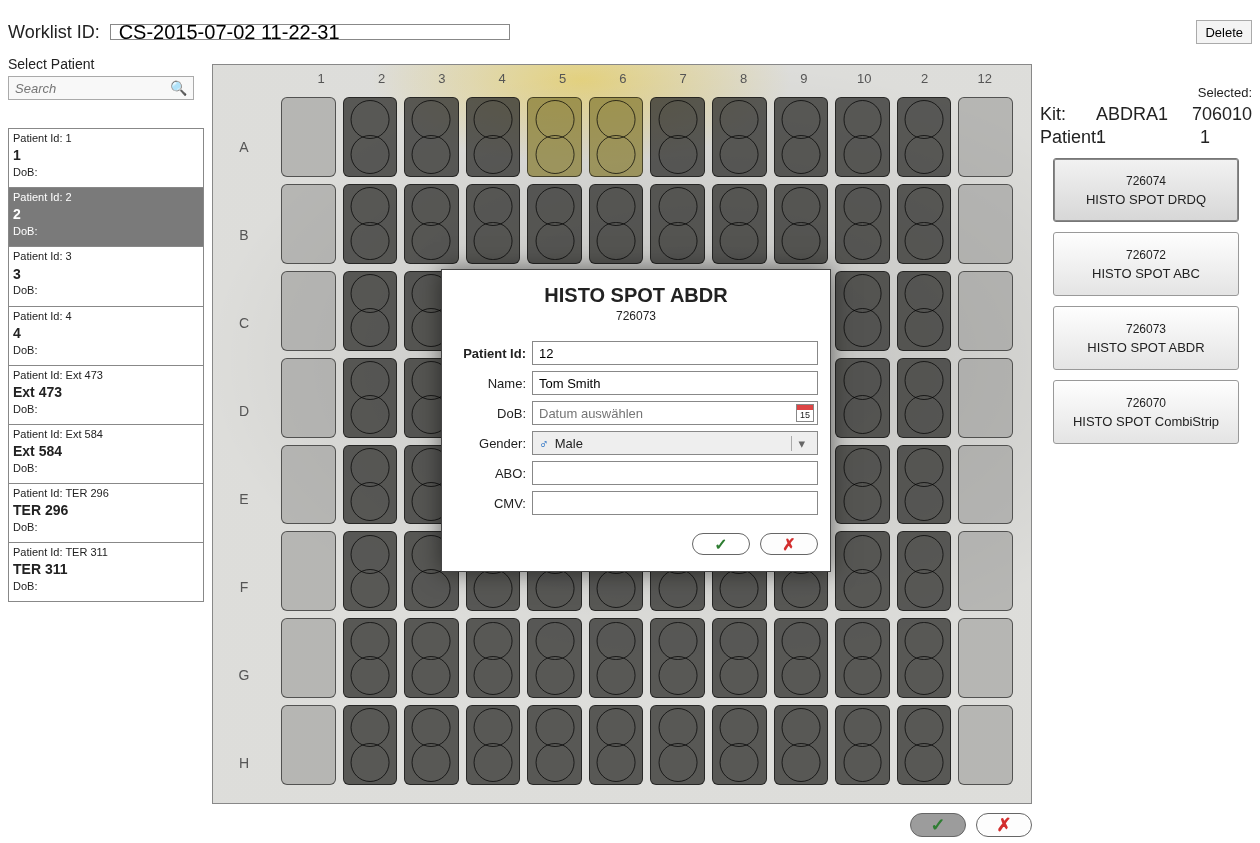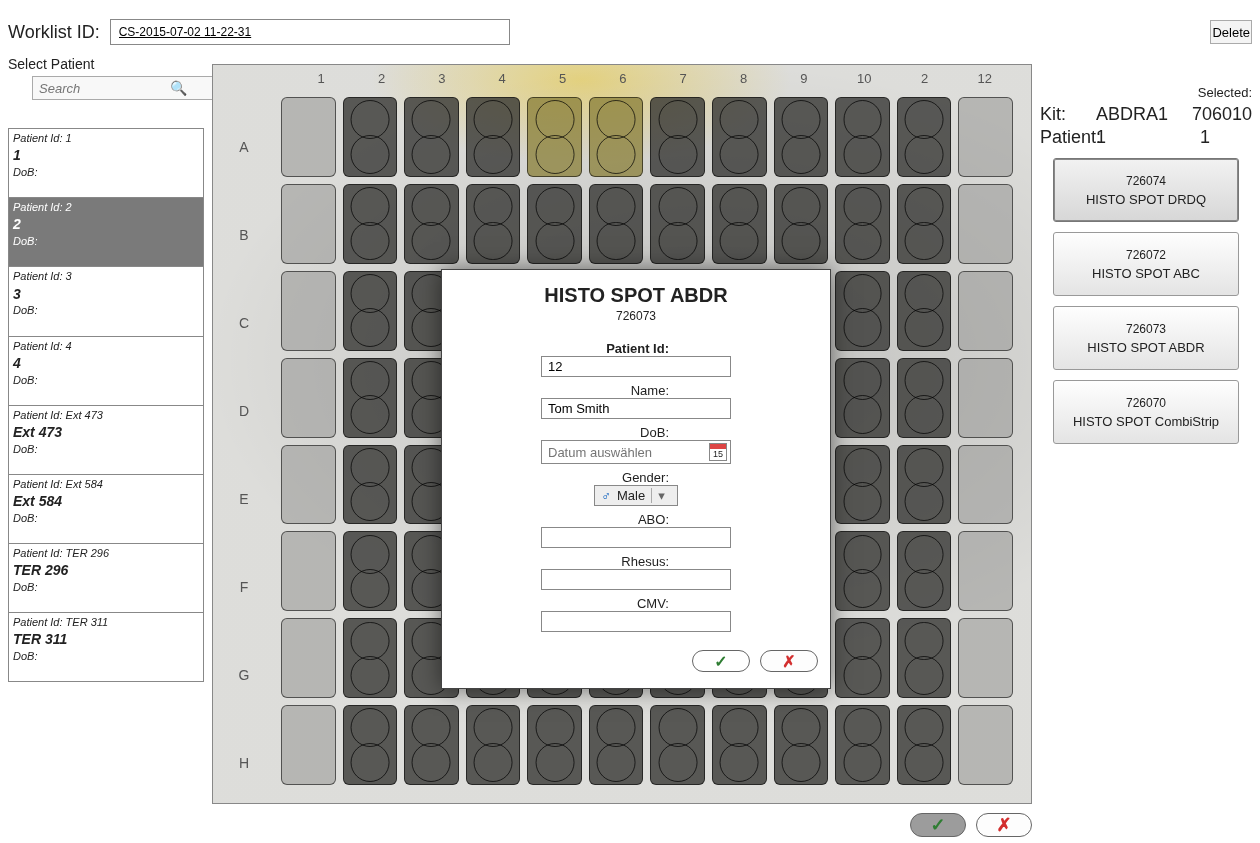--- a/index.html
+++ b/index.html
@@ -1,32 +1,32 @@
 <!DOCTYPE html>
 <html><head>
 <meta charset="utf-8">
 <style>
   * { box-sizing: border-box; font-family: "Segoe UI", Arial, sans-serif; }
   html, body { margin:0; padding:0; width:1260px; height:843px; background:#fff; color:#222; overflow:hidden; }
 
   
   .topbar { position:absolute; top:17px; left:8px; right:8px; height:30px; display:flex; align-items:center; gap:10px; }
   .topbar label { font-size:18px; font-weight:400; }
-  .worklist-input { width:400px; height:26px; border:1px solid #888; padding:2px 8px; font-size:12px;text-decoration:underline; }
-  .delete-btn { margin-left:auto; height:24px; padding:2px 1px; font-size:13px; background:#f4f4f4; border:1px solid #aaa; cursor:pointer; }
+  .worklist-input { width:400px; height:16px; border:1px solid #888; padding:2px 8px; font-size:20px; }
+  .delete-btn { margin-left:auto; height:24px; padding:2px 8px; font-size:13px; background:#f4f4f4; border:1px solid #aaa; cursor:pointer; }
 
   
   .left-col { position:absolute; top:48px; left:8px; width:194px; }
   .select-patient-label { font-size:14px; margin:8px 0 4px; display:block; }
   .search-wrap { position:relative; width:186px; }
-  .search-input { width:100%; height:24px; border:1px solid #aaa; padding:2px 24px 2px 6px; font-size:13px; font-style:italic; color:#888; background:#f8f8f8;margin-left:24px; }
+  .search-input { width:100%; height:24px; border:1px solid #aaa; padding:2px 24px 2px 6px; font-size:13px; font-style:italic; color:#888; background:#f8f8f8; }
   .search-icon { position:absolute; right:6px; top:4px; font-size:14px; color:#5a7ebc; }
 
   .patient-list { margin-top:28px; border:1px solid #888; width:196px; }
-  .patient-item { border-bottom:1px solid #888; padding:3px 4px 18px; font-size:11px; line-height:1.2; background:#fff;font-style:italic; }
+  .patient-item { border-bottom:1px solid #888; padding:3px 4px 8px; font-size:11px; line-height:1.2; background:#fff; }
   .patient-item:last-child { border-bottom:none; }
   .patient-item .pid-label { font-size:11px; }
   .patient-item .pid-main { font-size:14px; font-weight:700; margin:2px 0; }
   .patient-item .dob-label { font-size:11px; }
   .patient-item.selected { background:#7a7a7a; color:#fff; }
 
   
   .center { position:absolute; top:64px; left:212px; width:820px; height:740px; }
   .plate-bg { position:absolute; inset:0; border:1px solid #888; background:
     radial-gradient(ellipse 500px 300px at 60% 40%, rgba(0,0,0,0.18), rgba(0,0,0,0.05)),
@@ -61,21 +61,21 @@
   
   .bottom-buttons { position:absolute; right:228px; bottom:6px; display:flex; gap:10px; }
   .pill-btn { width:56px; height:24px; border-radius:12px; border:1px solid #666; display:flex; align-items:center; justify-content:center; font-size:18px; font-weight:700; cursor:pointer; background:#fdfdfd; }
   .pill-btn.confirm { background:#9c9c9c; color:#2e7d32; }
   .pill-btn.cancel { color:#d32f2f; }
 
   
   .modal { position:absolute; top:269px; left:636px; transform:translateX(-50%); width:390px; background:#fff; border:1px solid #444; box-shadow:0 0 22px rgba(0,0,0,0.5); padding:14px 12px 16px; z-index:50; }
   .modal h2 { margin:0; text-align:center; font-size:20px; font-weight:700; }
   .modal .subcode { text-align:center; font-size:12px; margin:2px 0 18px; }
-  .form-row { display:flex; align-items:center; margin-bottom:6px;flex-direction:column; }
+  .form-row { display:flex; align-items:center; margin-bottom:6px; }
   .form-row label { width:72px; text-align:right; margin-right:6px; font-size:13px; }
   .form-row label.bold { font-weight:700; }
   .form-row input, .form-row select, .form-row .fake-input { flex:1; height:24px; border:1px solid #888; padding:2px 6px; font-size:13px; background:#fff; }
   .form-row .date-wrap { position:relative; flex:1; }
   .form-row .date-wrap input { width:100%; color:#999; }
   .form-row .cal-icon { position:absolute; right:4px; top:3px; width:18px; height:18px; border:1px solid #888; font-size:9px; line-height:10px; text-align:center; background:#fff; padding-top:5px; }
   .form-row .cal-icon::before { content:""; position:absolute; top:0; left:0; right:0; height:5px; background:#d44; }
   .form-row .gender-select { display:flex; align-items:center; gap:6px; background:#eee; }
   .form-row .gender-select .sym { color:#1565c0; font-weight:700; }
   .form-row .gender-select .dd { margin-left:auto; color:#666; border-left:1px solid #aaa; padding:0 6px; }
@@ -767,24 +767,20 @@
       <span class="sym">♂</span>
       <span>Male</span>
       <span class="dd">▾</span>
     </div>
   </div>
   <div class="form-row">
     <label>ABO:</label>
     <input value="" style="">
   </div>
   <div class="form-row">
-    <label>Rhesus:</label>
-    <input value="" style="">
-  </div>
-  <div class="form-row">
     <label>CMV:</label>
     <input value="" style="">
   </div>
 
   <div class="modal-buttons">
     <div class="pill-btn confirm">✓</div>
     <div class="pill-btn cancel">✗</div>
   </div>
 </div>
 

